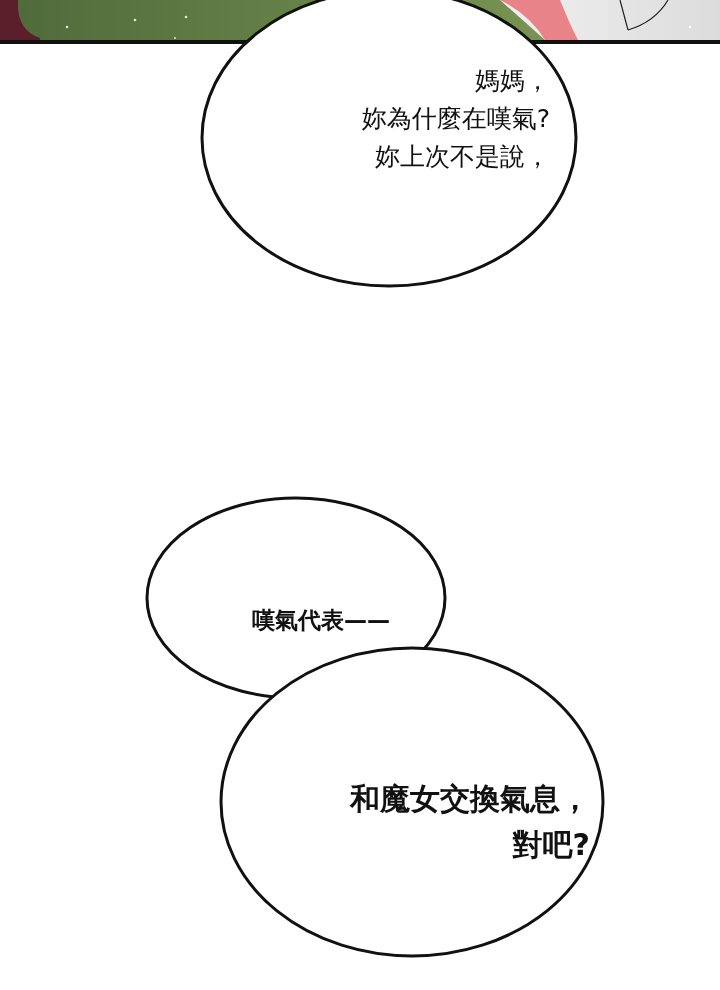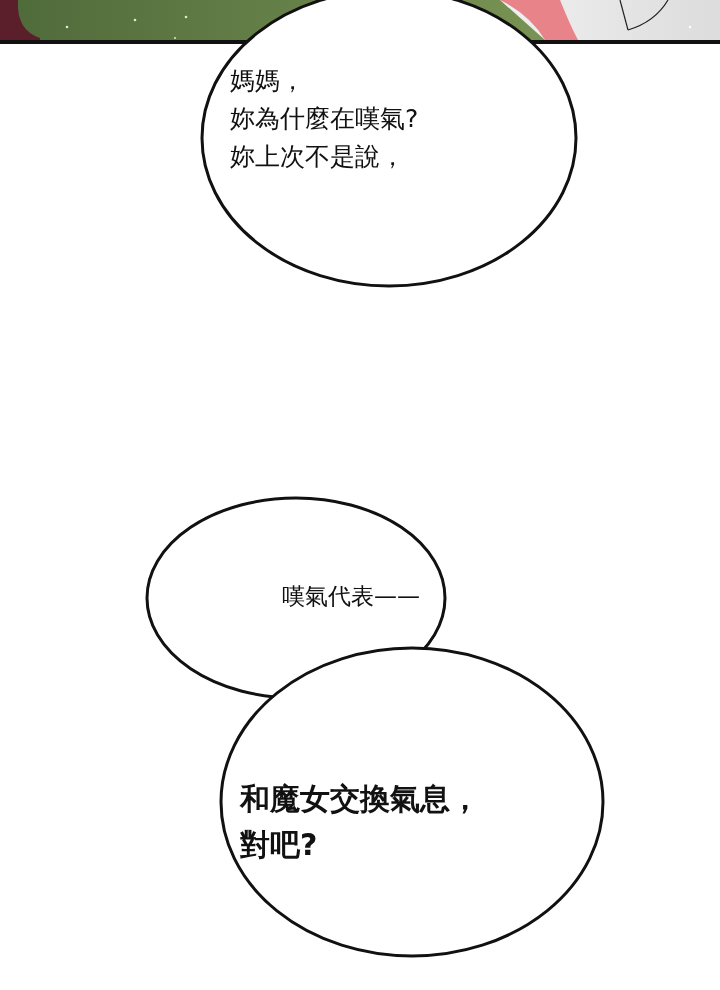--- a/index.html
+++ b/index.html
@@ -1,23 +1,23 @@
 <!DOCTYPE html>
 <html><head>
   <meta charset="utf-8">
   <style>
     html, body { margin: 0; padding: 0; background: #ffffff; }
     body { width: 720px; height: 990px; position: relative; overflow: hidden;
            font-family: "DejaVu Sans", sans-serif; }
     .panel-top { position: absolute; left: 0; top: 0; width: 720px; height: 44px; overflow: hidden; }
     .panel-top svg { position: absolute; left: 0; top: 0; }
     .bubble-layer { position: absolute; left: 0; top: 0; width: 720px; height: 990px; }
-    .text-block { position: absolute; text-align: left; color: #111; white-space: pre-line; }
+    .text-block { position: absolute; text-align: right; color: #111; white-space: pre-line; }
     .t1 { left: 230px; top: 62px; width: 320px; font-size: 25px; line-height: 38px; }
-    .t2 { left: 180px; top: 580px; width: 240px; font-size: 23px; line-height: 32px; text-align: right; padding-left: 42px; box-sizing: border-box; }
+    .t2 { left: 180px; top: 604px; width: 240px; font-size: 23px; line-height: 32px; text-align: center; padding-left: 42px; box-sizing: border-box; font-weight: bold; }
     .t3 { left: 240px; top: 776px; width: 350px; font-size: 30px; line-height: 46px; font-weight: bold; }
   </style>
 </head>
 <body>
 
 <div class="panel-top">
   <svg width="720" height="44" viewBox="0 0 720 44">
     <defs>
       <linearGradient id="g1" x1="0" x2="1" y1="0" y2="0">
         <stop offset="0" stop-color="#4f6a3a"></stop>

